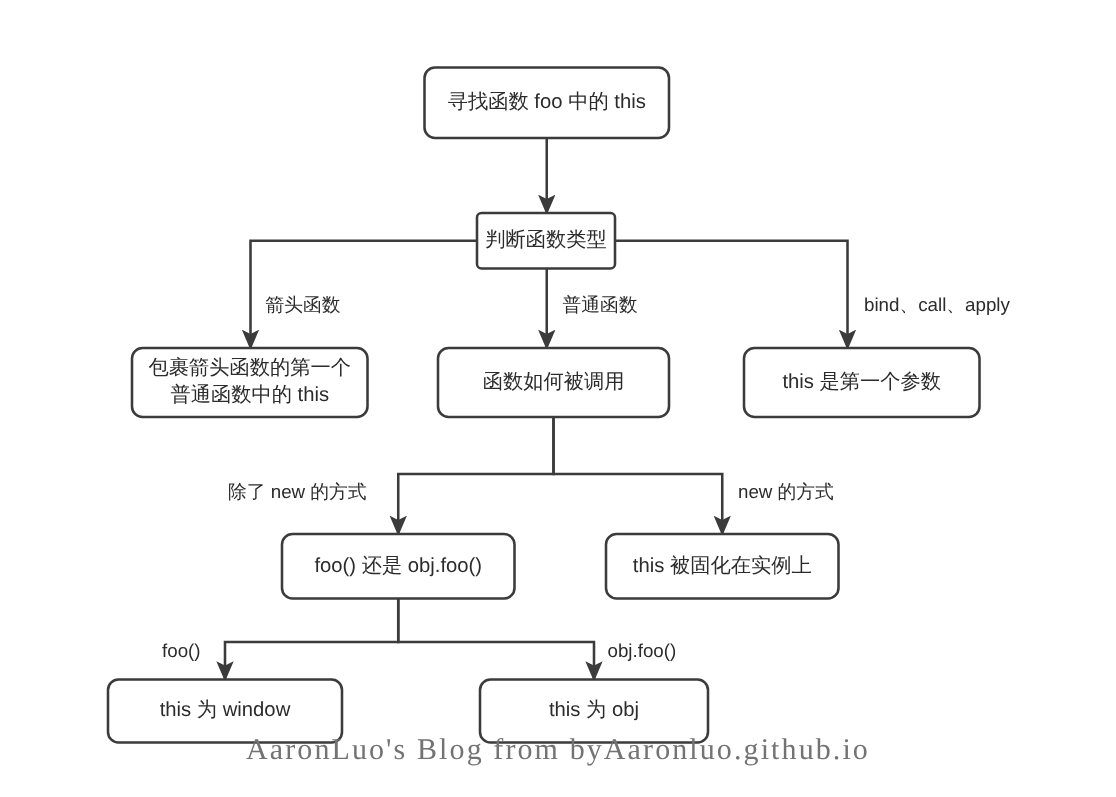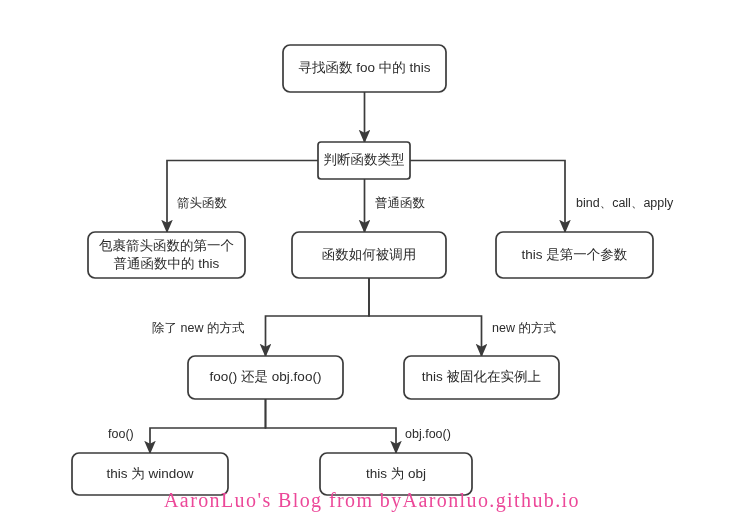--- a/index.html
+++ b/index.html
@@ -55,21 +55,21 @@
     pointer-events: none;
   }
   .watermark-text {
     position: absolute;
     left: 50%;
     transform: translateX(-50%);
     white-space: nowrap;
     font-family: "Liberation Serif", serif;
     font-size: 20px;
     letter-spacing: 1.4px;
-    color: #ec4899;
+    color: #737373;
   }
 </style>
 </head>
 <body>
 
 <svg id="flowchart" viewBox="0 0 744 531">
   <defs>
     <marker id="arrowhead" markerWidth="9" markerHeight="9" refX="7.2" refY="3.4" orient="auto" markerUnits="strokeWidth">
       <path d="M 0 0 L 8 3.4 L 0 6.8 L 1.7 3.4 Z" fill="#3b3b3b"></path>
     </marker>

